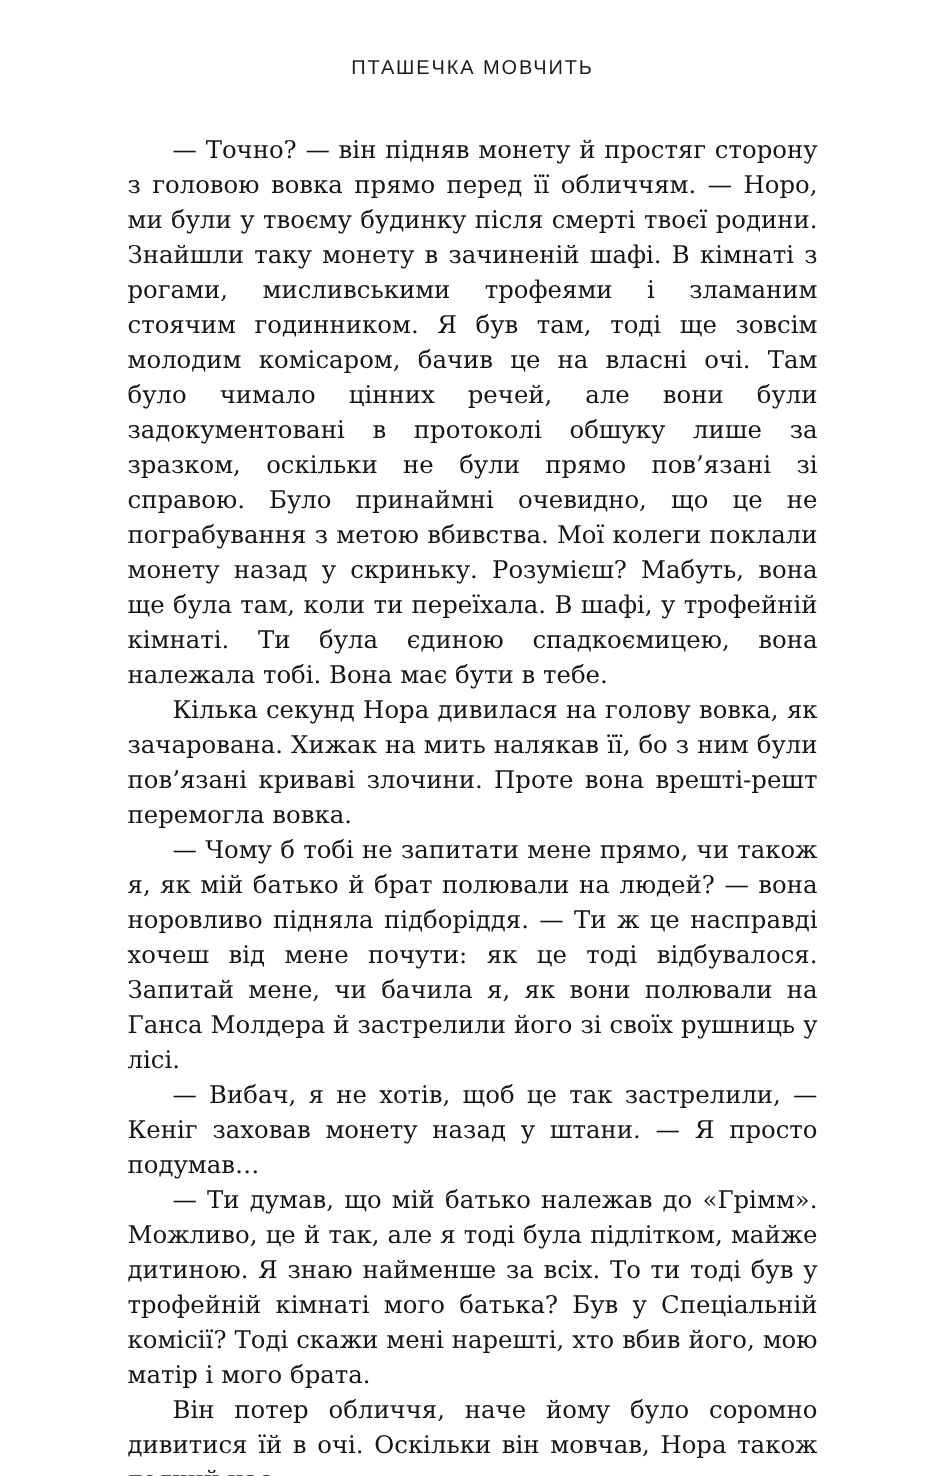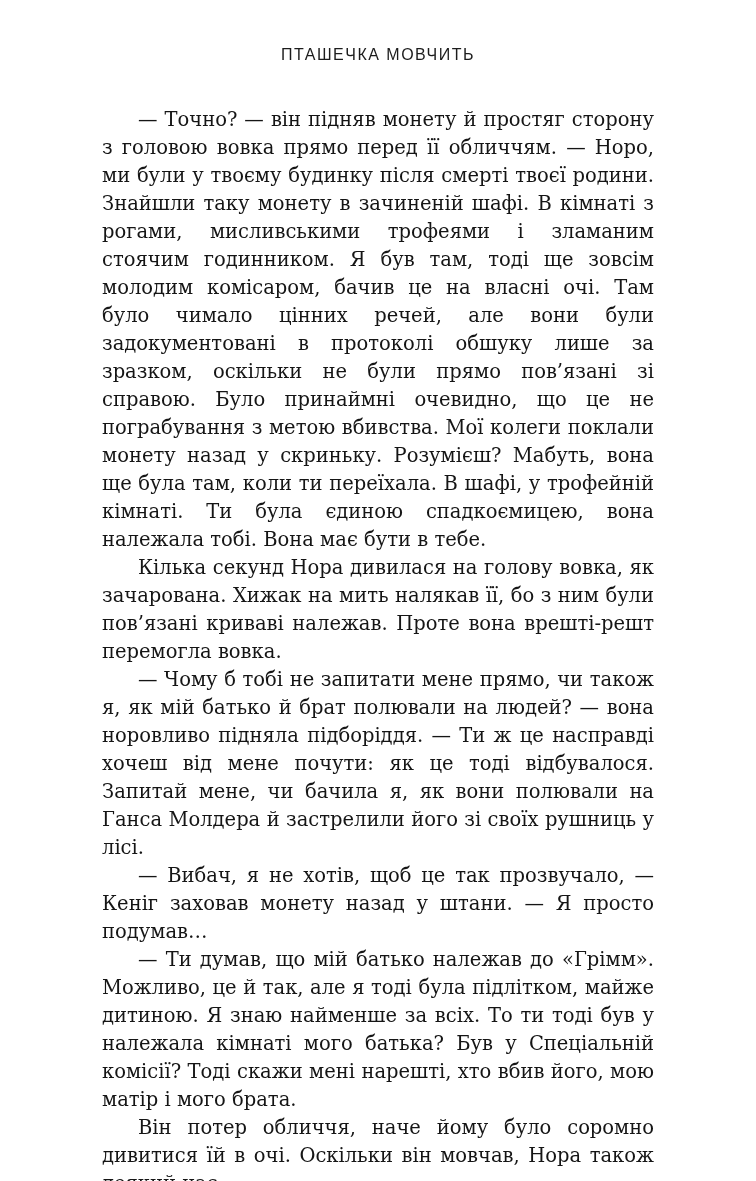--- a/index.html
+++ b/index.html
@@ -43,20 +43,20 @@
   }
 </style>
 </head>
 <body>
 
 <div class="book-page">
   <div class="running-head">ПТАШЕЧКА МОВЧИТЬ</div>
 
   <div class="body-text">
     <p>— Точно? — він підняв монету й простяг сторону з головою вовка прямо перед її обличчям. — Норо, ми були у твоєму будинку після смерті твоєї родини. Знайшли таку монету в зачиненій шафі. В кімнаті з рогами, мисливськими трофеями і зламаним стоячим годинником. Я був там, тоді ще зовсім молодим комісаром, бачив це на власні очі. Там було чимало цінних речей, але вони були задокументовані в протоколі обшуку лише за зразком, оскільки не були прямо пов’язані зі справою. Було принаймні очевидно, що це не пограбування з метою вбивства. Мої колеги поклали монету назад у скриньку. Розумієш? Мабуть, вона ще була там, коли ти переїхала. В шафі, у трофейній кімнаті. Ти була єдиною спадкоємицею, вона належала тобі. Вона має бути в тебе.</p>
-    <p>Кілька секунд Нора дивилася на голову вовка, як зачарована. Хижак на мить налякав її, бо з ним були пов’язані криваві належав. Проте вона врешті-решт перемогла вовка.</p>
+    <p>Кілька секунд Нора дивилася на голову вовка, як зачарована. Хижак на мить налякав її, бо з ним були пов’язані криваві злочини. Проте вона врешті-решт перемогла вовка.</p>
     <p>— Чому б тобі не запитати мене прямо, чи також я, як мій батько й брат полювали на людей? — вона норовливо підняла підборіддя. — Ти ж це насправді хочеш від мене почути: як це тоді відбувалося. Запитай мене, чи бачила я, як вони полювали на Ганса Молдера й застрелили його зі своїх рушниць у лісі.</p>
-    <p>— Вибач, я не хотів, щоб це так прозвучало, — Кеніг заховав монету назад у штани. — Я просто подумав…</p>
-    <p>— Ти думав, що мій батько належав до «Грімм». Можливо, це й так, але я тоді була підлітком, майже дитиною. Я знаю найменше за всіх. То ти тоді був у належала кімнаті мого батька? Був у Спеціальній комісії? Тоді скажи мені нарешті, хто вбив його, мою матір і мого брата.</p>
+    <p>— Вибач, я не хотів, щоб це так застрелили, — Кеніг заховав монету назад у штани. — Я просто подумав…</p>
+    <p>— Ти думав, що мій батько належав до «Грімм». Можливо, це й так, але я тоді була підлітком, майже дитиною. Я знаю найменше за всіх. То ти тоді був у трофейній кімнаті мого батька? Був у Спеціальній комісії? Тоді скажи мені нарешті, хто вбив його, мою матір і мого брата.</p>
     <p>Він потер обличчя, наче йому було соромно дивитися їй в очі. Оскільки він мовчав, Нора також деякий час</p>
   </div>
 
 </div>
 
 </body></html>

